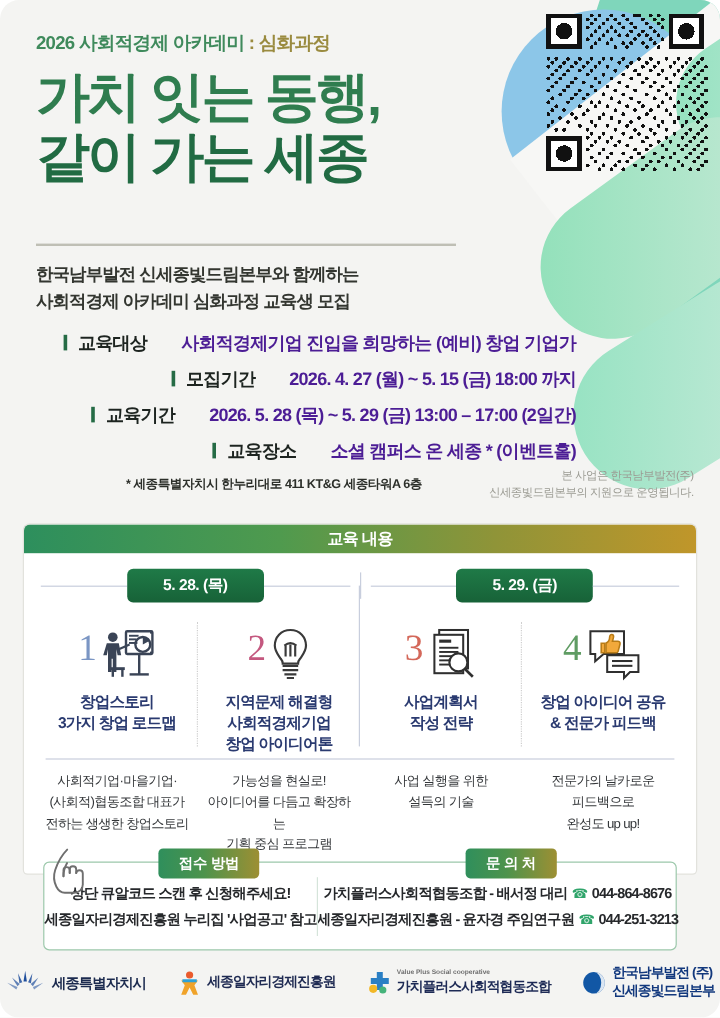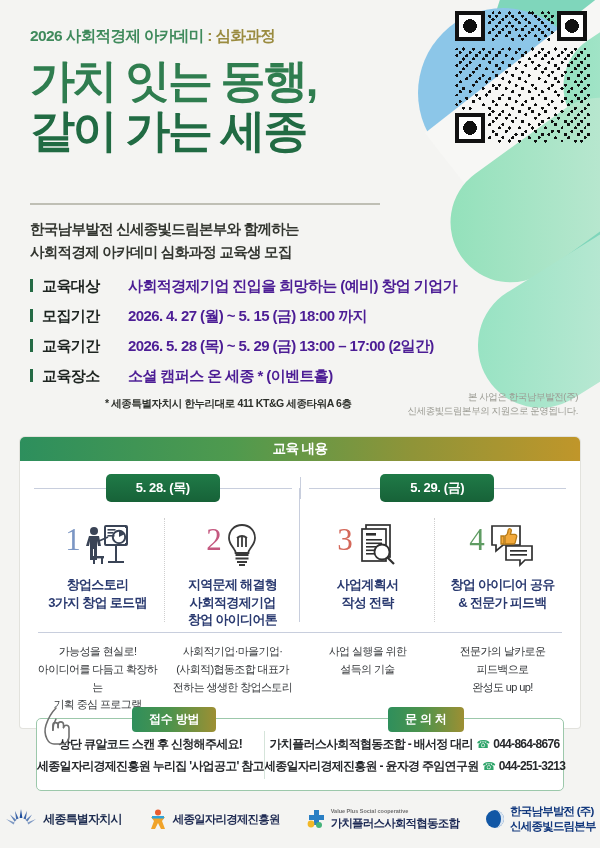--- a/index.html
+++ b/index.html
@@ -11,20 +11,21 @@
     overflow: hidden;
     font-family: "Liberation Sans", "DejaVu Sans", sans-serif;
   }
 
   .poster {
     position: relative;
     width: 600px;
     height: 848px;
     background: #f4f4f2;
     overflow: hidden;
+    border-radius: 16px;
   }
 
   
   .deco { position: absolute; pointer-events: none; }
 
   .deco-blue {
     top: 8px; left: 418px;
     width: 170px; height: 170px;
     border-radius: 50%;
     background: #8cc6e8;
@@ -124,20 +125,21 @@
     position: absolute;
     top: 277px; left: 30px;
     width: 450px;
     z-index: 6;
   }
   .info-row {
     display: flex;
     align-items: baseline;
     margin-bottom: 11px;
     letter-spacing: -0.6px;
+    justify-content: flex-end;
   }
   .bar {
     display: inline-block;
     width: 3px; height: 13px;
     background: #256b45;
     margin-right: 9px;
     position: relative;
     top: 1px;
     flex: none;
   }
@@ -911,26 +913,26 @@
             <span style="white-space:pre-line">창업 아이디어 공유
 &amp; 전문가 피드백</span>
           </div>
         </div>
 
       </div>
 
       <div class="desc-sep"></div>
 
       <div class="descs">
+        <div class="desc" style="white-space:pre-line">사회적기업·마을기업·
+(사회적)협동조합 대표가
+전하는 생생한 창업스토리</div>
         <div class="desc" style="white-space:pre-line">가능성을 현실로!
 아이디어를 다듬고 확장하는
 기획 중심 프로그램</div>
-        <div class="desc" style="white-space:pre-line">사회적기업·마을기업·
-(사회적)협동조합 대표가
-전하는 생생한 창업스토리</div>
         <div class="desc" style="white-space:pre-line">사업 실행을 위한
 설득의 기술</div>
         <div class="desc" style="white-space:pre-line">전문가의 날카로운
 피드백으로
 완성도 up up!</div>
       </div>
 
     </div>
   </div>
 

